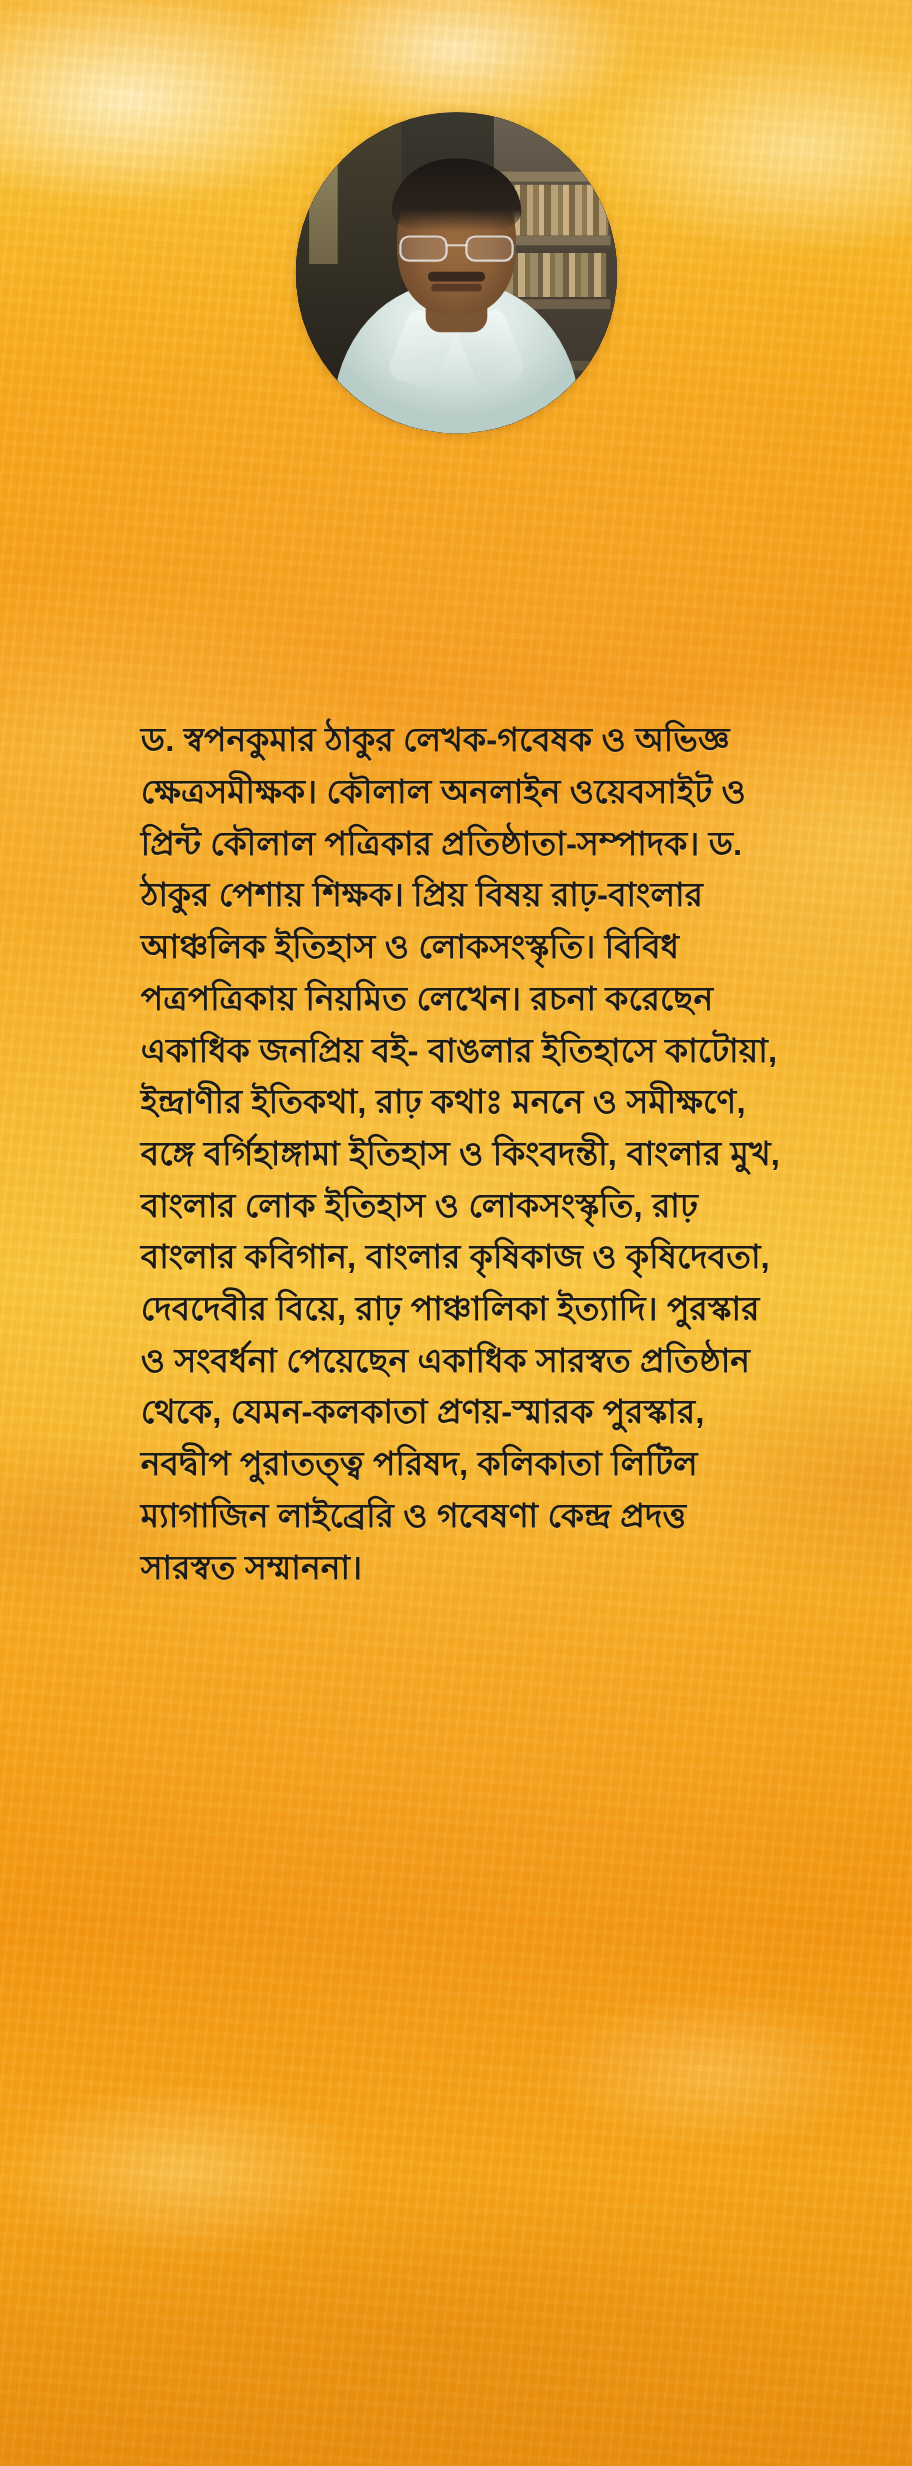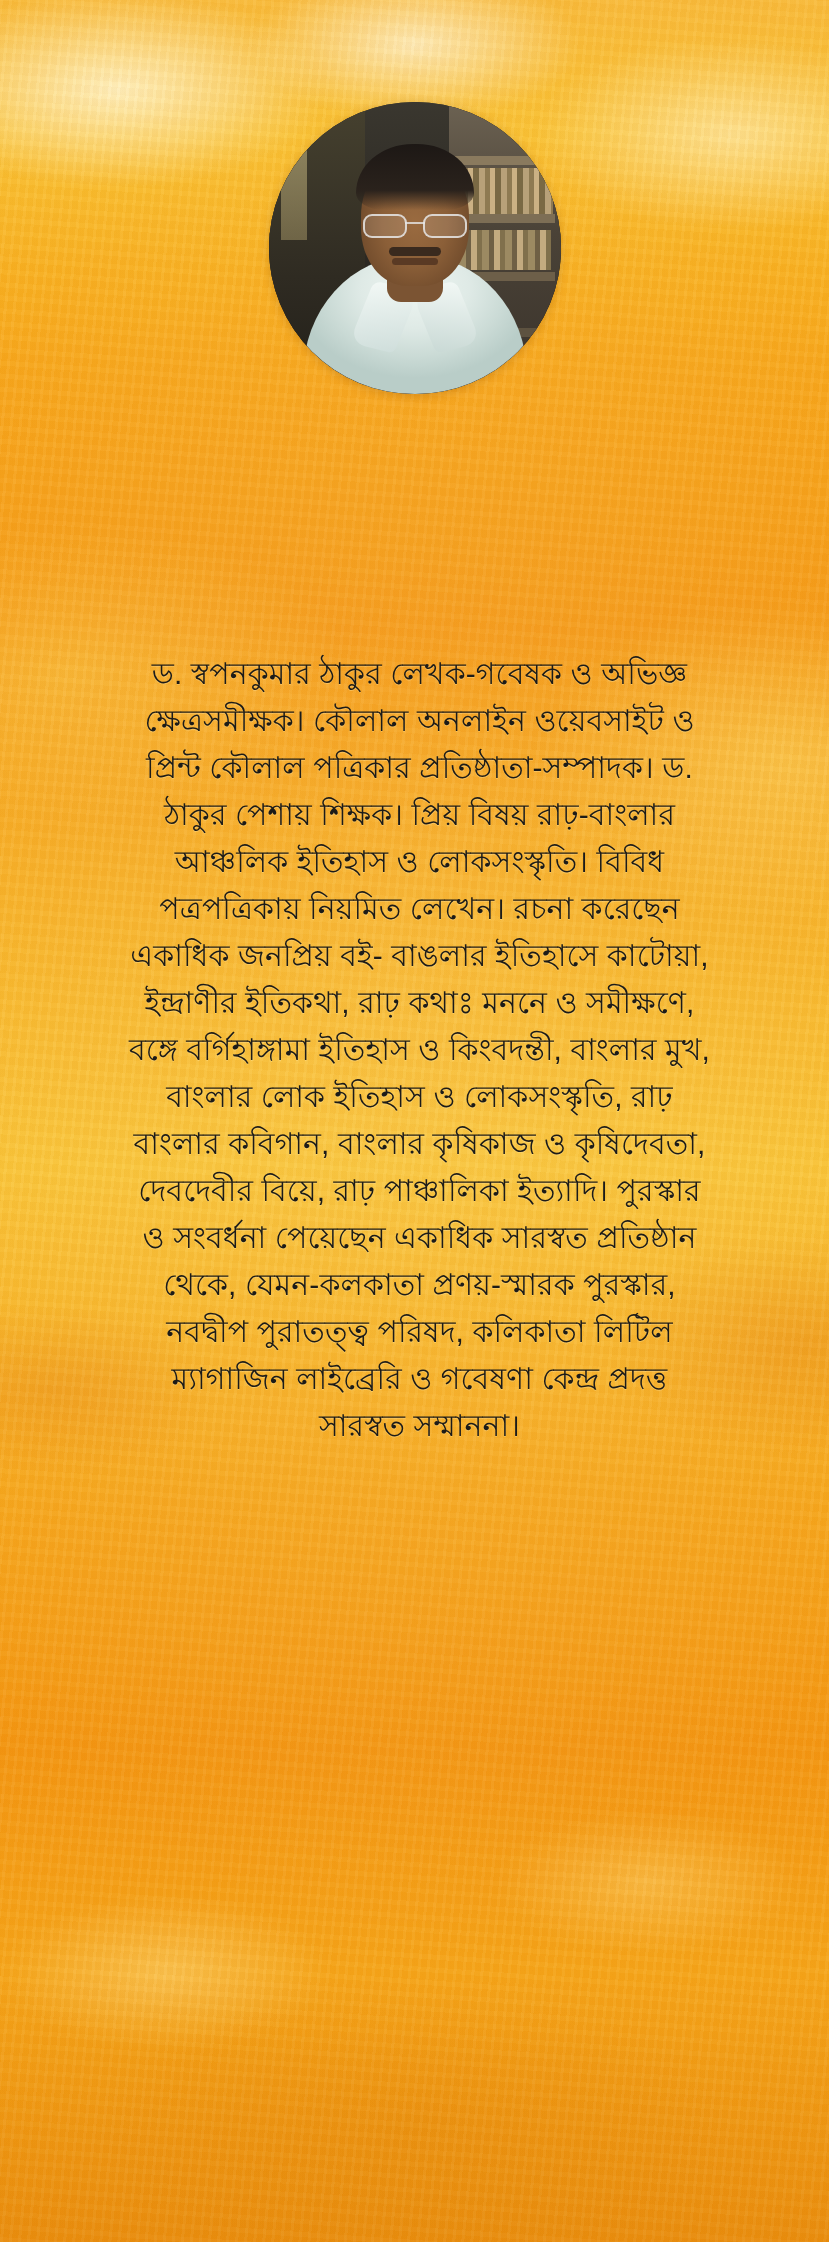--- a/index.html
+++ b/index.html
@@ -278,23 +278,23 @@
   .bio {
     position: absolute;
     left: 0;
     right: 0;
     top: 650px;
     padding: 0 118px 0 128px;
     box-sizing: border-box;
     color: #1c1b18;
     font-size: 30px;
     line-height: 47px;
-    font-weight: 400;
+    font-weight: 700;
     letter-spacing: 0.1px;
-    text-align: center;
+    text-align: left;
     text-shadow: 0 1px 0 rgba(255,232,170,0.35);
   }
   .bio p {
     margin: 0;
   }
 </style>
 </head>
 <body>
 
 <div class="poster">

